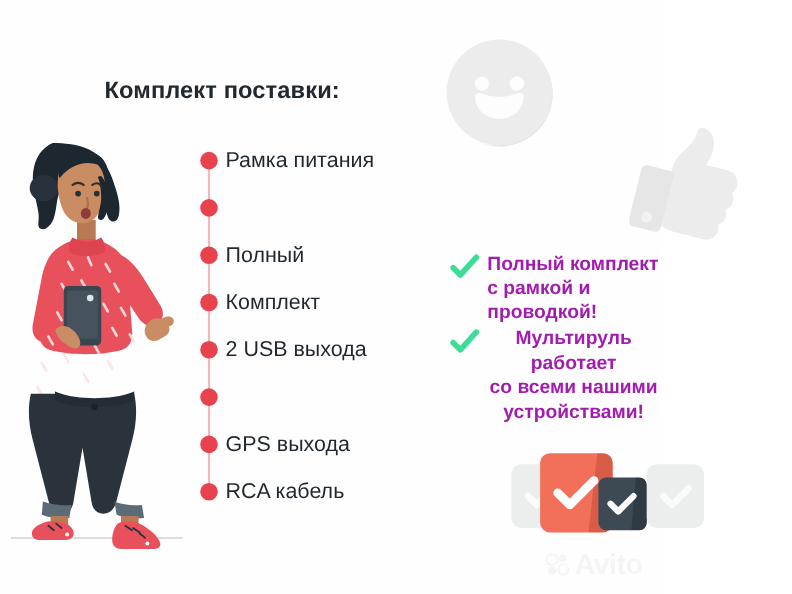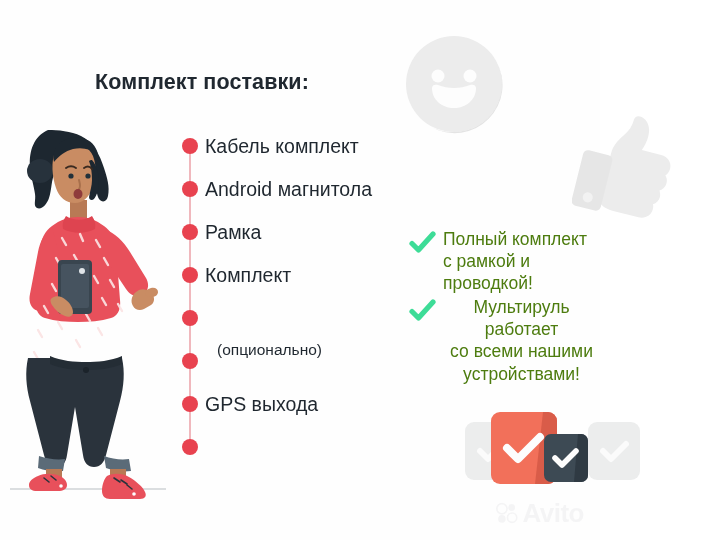--- a/index.html
+++ b/index.html
@@ -43,21 +43,21 @@
   }
   .item .sub{
     display:block;font-size:15.5px;color:#1f272f;
     margin-left:12px;margin-top:2px;
   }
 
   
   .benefit{position:absolute;display:flex;align-items:flex-start;gap:7px;}
   .benefit .tick{flex:0 0 auto;width:27px;height:27px;margin-top:1px;}
   .benefit .btext{
-    font-size:17.5px;font-weight:normal;color:#4d7c0f;
+    font-size:17.5px;font-weight:bold;color:#a21caf;
     line-height:1.27;white-space:pre-line;
   }
   #benefit-0{left:409px;top:228px;}
   #benefit-1{left:409px;top:296px;text-align:center;}
 
   
   #checks{position:absolute;left:465px;top:408px;width:175px;height:82px;}
   #checks .box{position:absolute;border-radius:9px;}
   #checks .box.sm{border-radius:7px;}
 
@@ -197,36 +197,38 @@
     <div class="dot" style="top:43px;"></div>
     <div class="dot" style="top:86px;"></div>
     <div class="dot" style="top:129px;"></div>
     <div class="dot" style="top:172px;"></div>
     <div class="dot" style="top:215px;"></div>
     <div class="dot" style="top:258px;"></div>
     <div class="dot" style="top:301px;"></div>
   </div>
 
   <div class="item" style="top:136px;">
-    <span>Кабель комплект</span>
-  </div>
-  <div class="item" style="top:179px;">
-    <span>Android магнитола</span>
+    <span>Рамка питания</span>
   </div>
   <div class="item" style="top:222px;">
-    <span>Рамка</span>
+    <span>Полный</span>
   </div>
   <div class="item" style="top:265px;">
     <span>Комплект</span>
   </div>
+  <div class="item" style="top:308px;">
+    <span>2 USB выхода</span>
+  </div>
   <div class="item" style="top:340px;">
-    <span class="sub">(опционально)</span>
   </div>
   <div class="item" style="top:394px;">
     <span>GPS выхода</span>
+  </div>
+  <div class="item" style="top:437px;">
+    <span>RCA кабель</span>
   </div>
 
   <div class="benefit" id="benefit-0">
     <span class="tick">
       <svg viewBox="0 0 27 27" width="27" height="27">
         <path d="M3 14.5l6.5 6.5L24 5" stroke="#3ddc97" stroke-width="5.2" fill="none" stroke-linecap="round" stroke-linejoin="round"></path>
       </svg>
     </span>
     <span class="btext">Полный комплект
 с рамкой и проводкой!</span>

